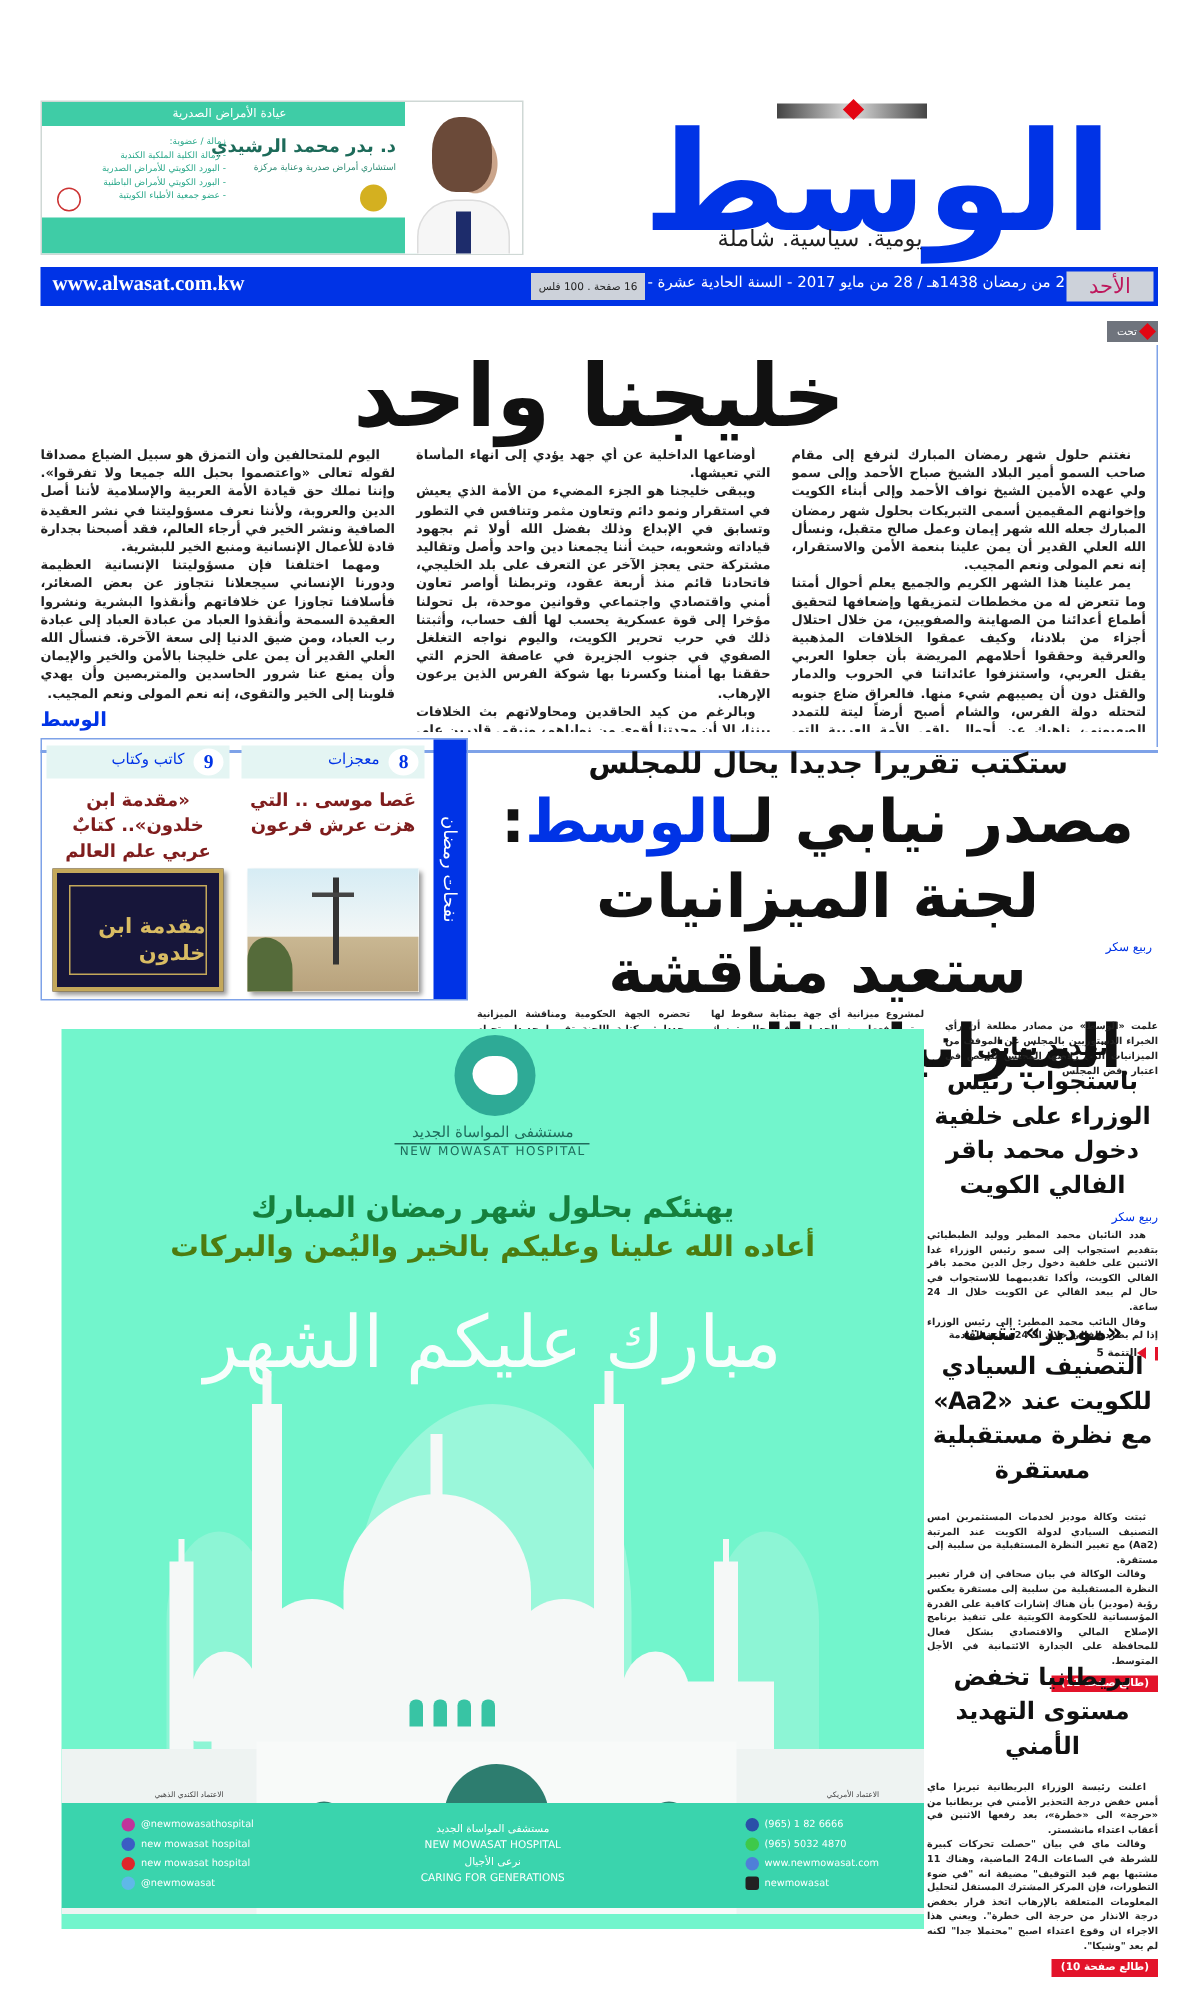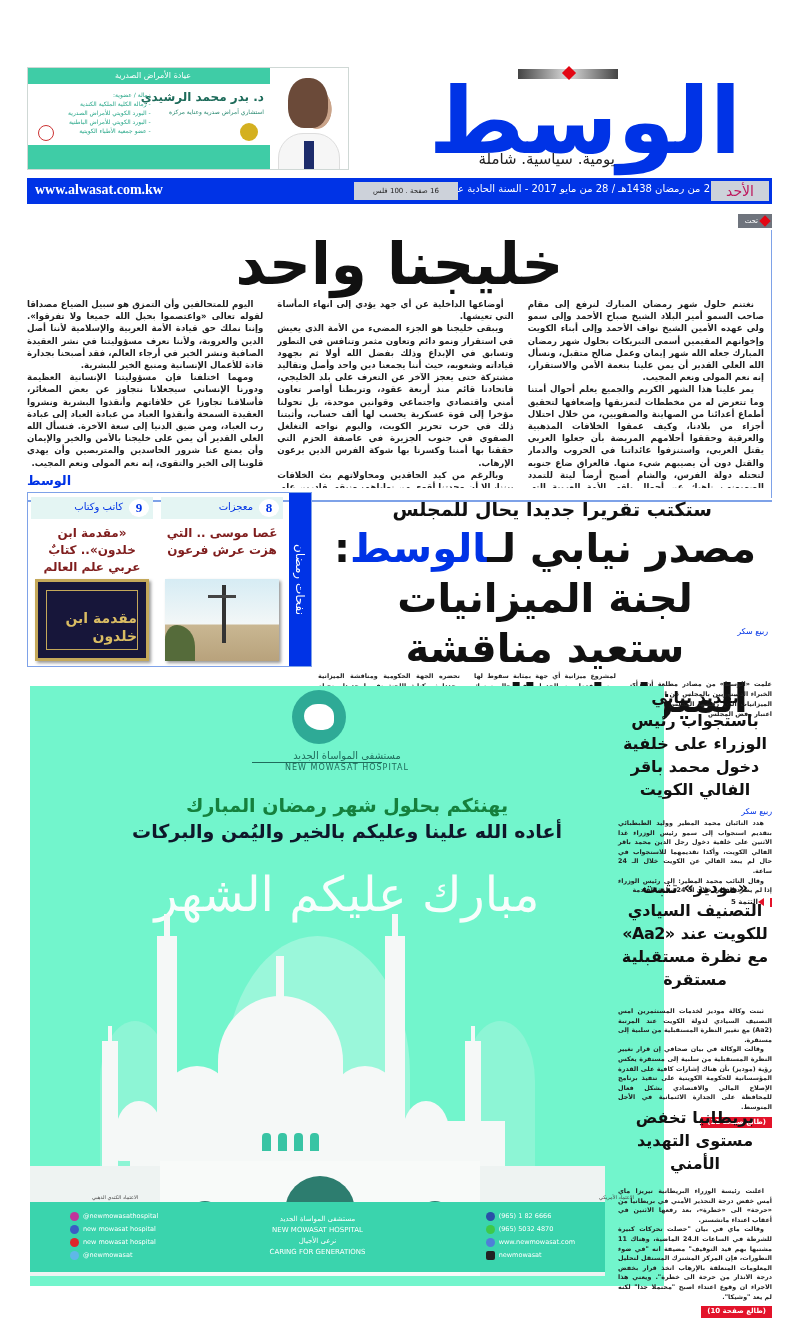--- a/index.html
+++ b/index.html
@@ -29,21 +29,21 @@
   .top-ad .name { position: absolute; top: 22px; right: 84px; font-size: 12px; font-weight: bold; color: #1d6b5a; }
   .top-ad .subtitle { position: absolute; top: 40px; right: 84px; font-size: 6px; color: #2b8a72; }
   .top-ad .creds { position: absolute; top: 22px; left: 40px; font-size: 6px; color: #2aa88a; line-height: 9px; text-align: right; }
   .top-ad .seal { position: absolute; bottom: 28px; right: 90px; width: 18px; height: 18px; border-radius: 50%; background: #d4b020; }
   .top-ad .badge { position: absolute; bottom: 28px; left: 10px; width: 16px; height: 16px; border-radius: 50%; border: 1px solid #c33; background: #fff; }
   .top-ad .logo-c { position: absolute; bottom: 6px; left: 140px; width: 22px; height: 22px; border-radius: 50%; border: 2px solid #fff; }
 
   
   .datebar { position: absolute; left: 27px; top: 178px; width: 745px; height: 26px; background: #0033e6; }
   .datebar .url { position: absolute; left: 8px; top: 4px; color: #fff; font-family: "Liberation Serif", serif; font-weight: bold; font-size: 14px; direction: ltr; }
-  .datebar .price { position: absolute; left: 327px; top: 4px; width: 104px; height: 18px; background: #cdd2da; font-size: 7px; color: #222; text-align: center; line-height: 18px; }
+  .datebar .price { position: absolute; left: 327px; top: 4px; width: 76px; height: 18px; background: #cdd2da; font-size: 7px; color: #222; text-align: center; line-height: 18px; }
   .datebar .dateline { position: absolute; right: 62px; top: 5px; color: #fff; font-size: 10px; }
   .datebar .day { position: absolute; right: 3px; top: 3px; width: 58px; height: 20px; background: #cdd2da; color: #be185d; font-size: 14px; text-align: center; line-height: 20px; }
 
   
   .editorial { position: absolute; left: 27px; top: 214px; width: 745px; height: 284px; }
   .editorial .frame-right { position: absolute; right: 0; top: 16px; height: 268px; border-right: 1px solid #7ea2e8; }
   .editorial .frame-bottom { position: absolute; left: 0; right: 0; bottom: -4px; border-bottom: 2px solid #7ea2e8; }
   .kicker { position: absolute; right: 0; top: 0; width: 34px; height: 14px; background: #6f747d; color: #fff; font-size: 7px; line-height: 14px; padding-right: 14px; }
   .kicker .diamond { position: absolute; right: 3px; top: 3px; width: 8px; height: 8px; background: #e30613; transform: rotate(45deg); }
   .headline-main { position: absolute; left: 60px; right: 60px; top: 18px; text-align: center; font-family: "DejaVu Sans", sans-serif; font-weight: bold; font-size: 58px; line-height: 64px; color: #111; letter-spacing: 2px; }
@@ -75,28 +75,28 @@
   .story2 .sub { position: absolute; right: 60px; top: 3px; font-weight: bold; font-size: 19px; color: #111; }
   .story2 .h1 { position: absolute; left: 0; right: 0; top: 28px; text-align: center; font-weight: bold; font-size: 40px; line-height: 50px; color: #111; letter-spacing: -1px; }
   .story2 .h1 .brand { color: #0033e6; }
   .story2 .byline { position: absolute; right: 4px; top: 132px; color: #0033e6; font-size: 8px; }
   .story2 .cols { position: absolute; right: 0; left: 0; top: 140px; display: flex; flex-direction: row; gap: 14px; font-size: 6.4px; line-height: 10px; font-weight: bold; color: #222; }
   .story2 .cols > div { flex: 1; text-align: justify; margin-top: 36px; }
   .story2 .cols > div.c1 { padding-top: 8px; }
   .more { display: inline-block; background: #e3132a; color: #fff; font-size: 7px; padding: 1px 6px; margin-top: 4px; }
 
   
-  .bigad { position: absolute; left: 30px; top: 686px; width: 634px; height: 600px; background: #72f5cc; overflow: hidden; }
+  .bigad { position: absolute; left: 41px; top: 686px; width: 575px; height: 600px; background: #72f5cc; overflow: hidden; }
   .bigad .logo-circle { position: absolute; left: 262px; top: 4px; width: 54px; height: 54px; border-radius: 50%; background: #2eaa96; }
   .bigad .logo-circle::after { content: ""; position: absolute; left: 12px; top: 14px; width: 30px; height: 26px; border-radius: 50% 50% 40% 60%; background: #fff; }
   .bigad .hosp-ar { position: absolute; left: 0; right: 0; top: 64px; text-align: center; font-size: 10px; color: #1f6c5c; }
   .bigad .hosp-en { position: absolute; left: 0; right: 0; top: 77px; text-align: center; font-size: 8px; color: #1f6c5c; direction: ltr; letter-spacing: 1px; }
   .bigad .hosp-line { position: absolute; left: 222px; width: 130px; top: 76px; border-top: 1px solid #1f6c5c; }
   .bigad .greet1 { position: absolute; left: 0; right: 0; top: 108px; text-align: center; font-size: 19px; font-weight: bold; color: #15803d; }
-  .bigad .greet2 { position: absolute; left: 0; right: 0; top: 134px; text-align: center; font-size: 19px; font-weight: bold; color: #0f172a; }
+  .bigad .greet2 { position: absolute; left: 0; right: 0; top: 134px; text-align: center; font-size: 19px; font-weight: bold; color: #4d7c0f; }
   .bigad .calli { position: absolute; left: 0; right: 0; top: 180px; text-align: center; font-family: "DejaVu Serif", serif; font-size: 48px; color: #fff; opacity: .95; }
   .mosque { position: absolute; left: 0; top: 250px; width: 575px; height: 340px; }
   .mosque .shape { position: absolute; background: #f5f8f7; }
   .ad-footer { position: absolute; left: 0; bottom: 14px; width: 575px; height: 70px; background: #3ad4ad; }
   .ad-footer .social { position: absolute; left: 40px; top: 8px; font-size: 6.5px; color: #fff; line-height: 13px; direction: ltr; text-align: left; }
   .ad-footer .contact { position: absolute; right: 30px; top: 8px; font-size: 6.5px; color: #fff; line-height: 13px; direction: ltr; text-align: left; }
   .ad-footer .center { position: absolute; left: 0; right: 0; top: 12px; text-align: center; color: #fff; font-size: 7px; line-height: 11px; }
   .ad-footer .dot { display: inline-block; width: 9px; height: 9px; border-radius: 50%; vertical-align: middle; margin-right: 4px; }
   .ad-endorse { position: absolute; bottom: 86px; font-size: 5px; color: #444; }
 

